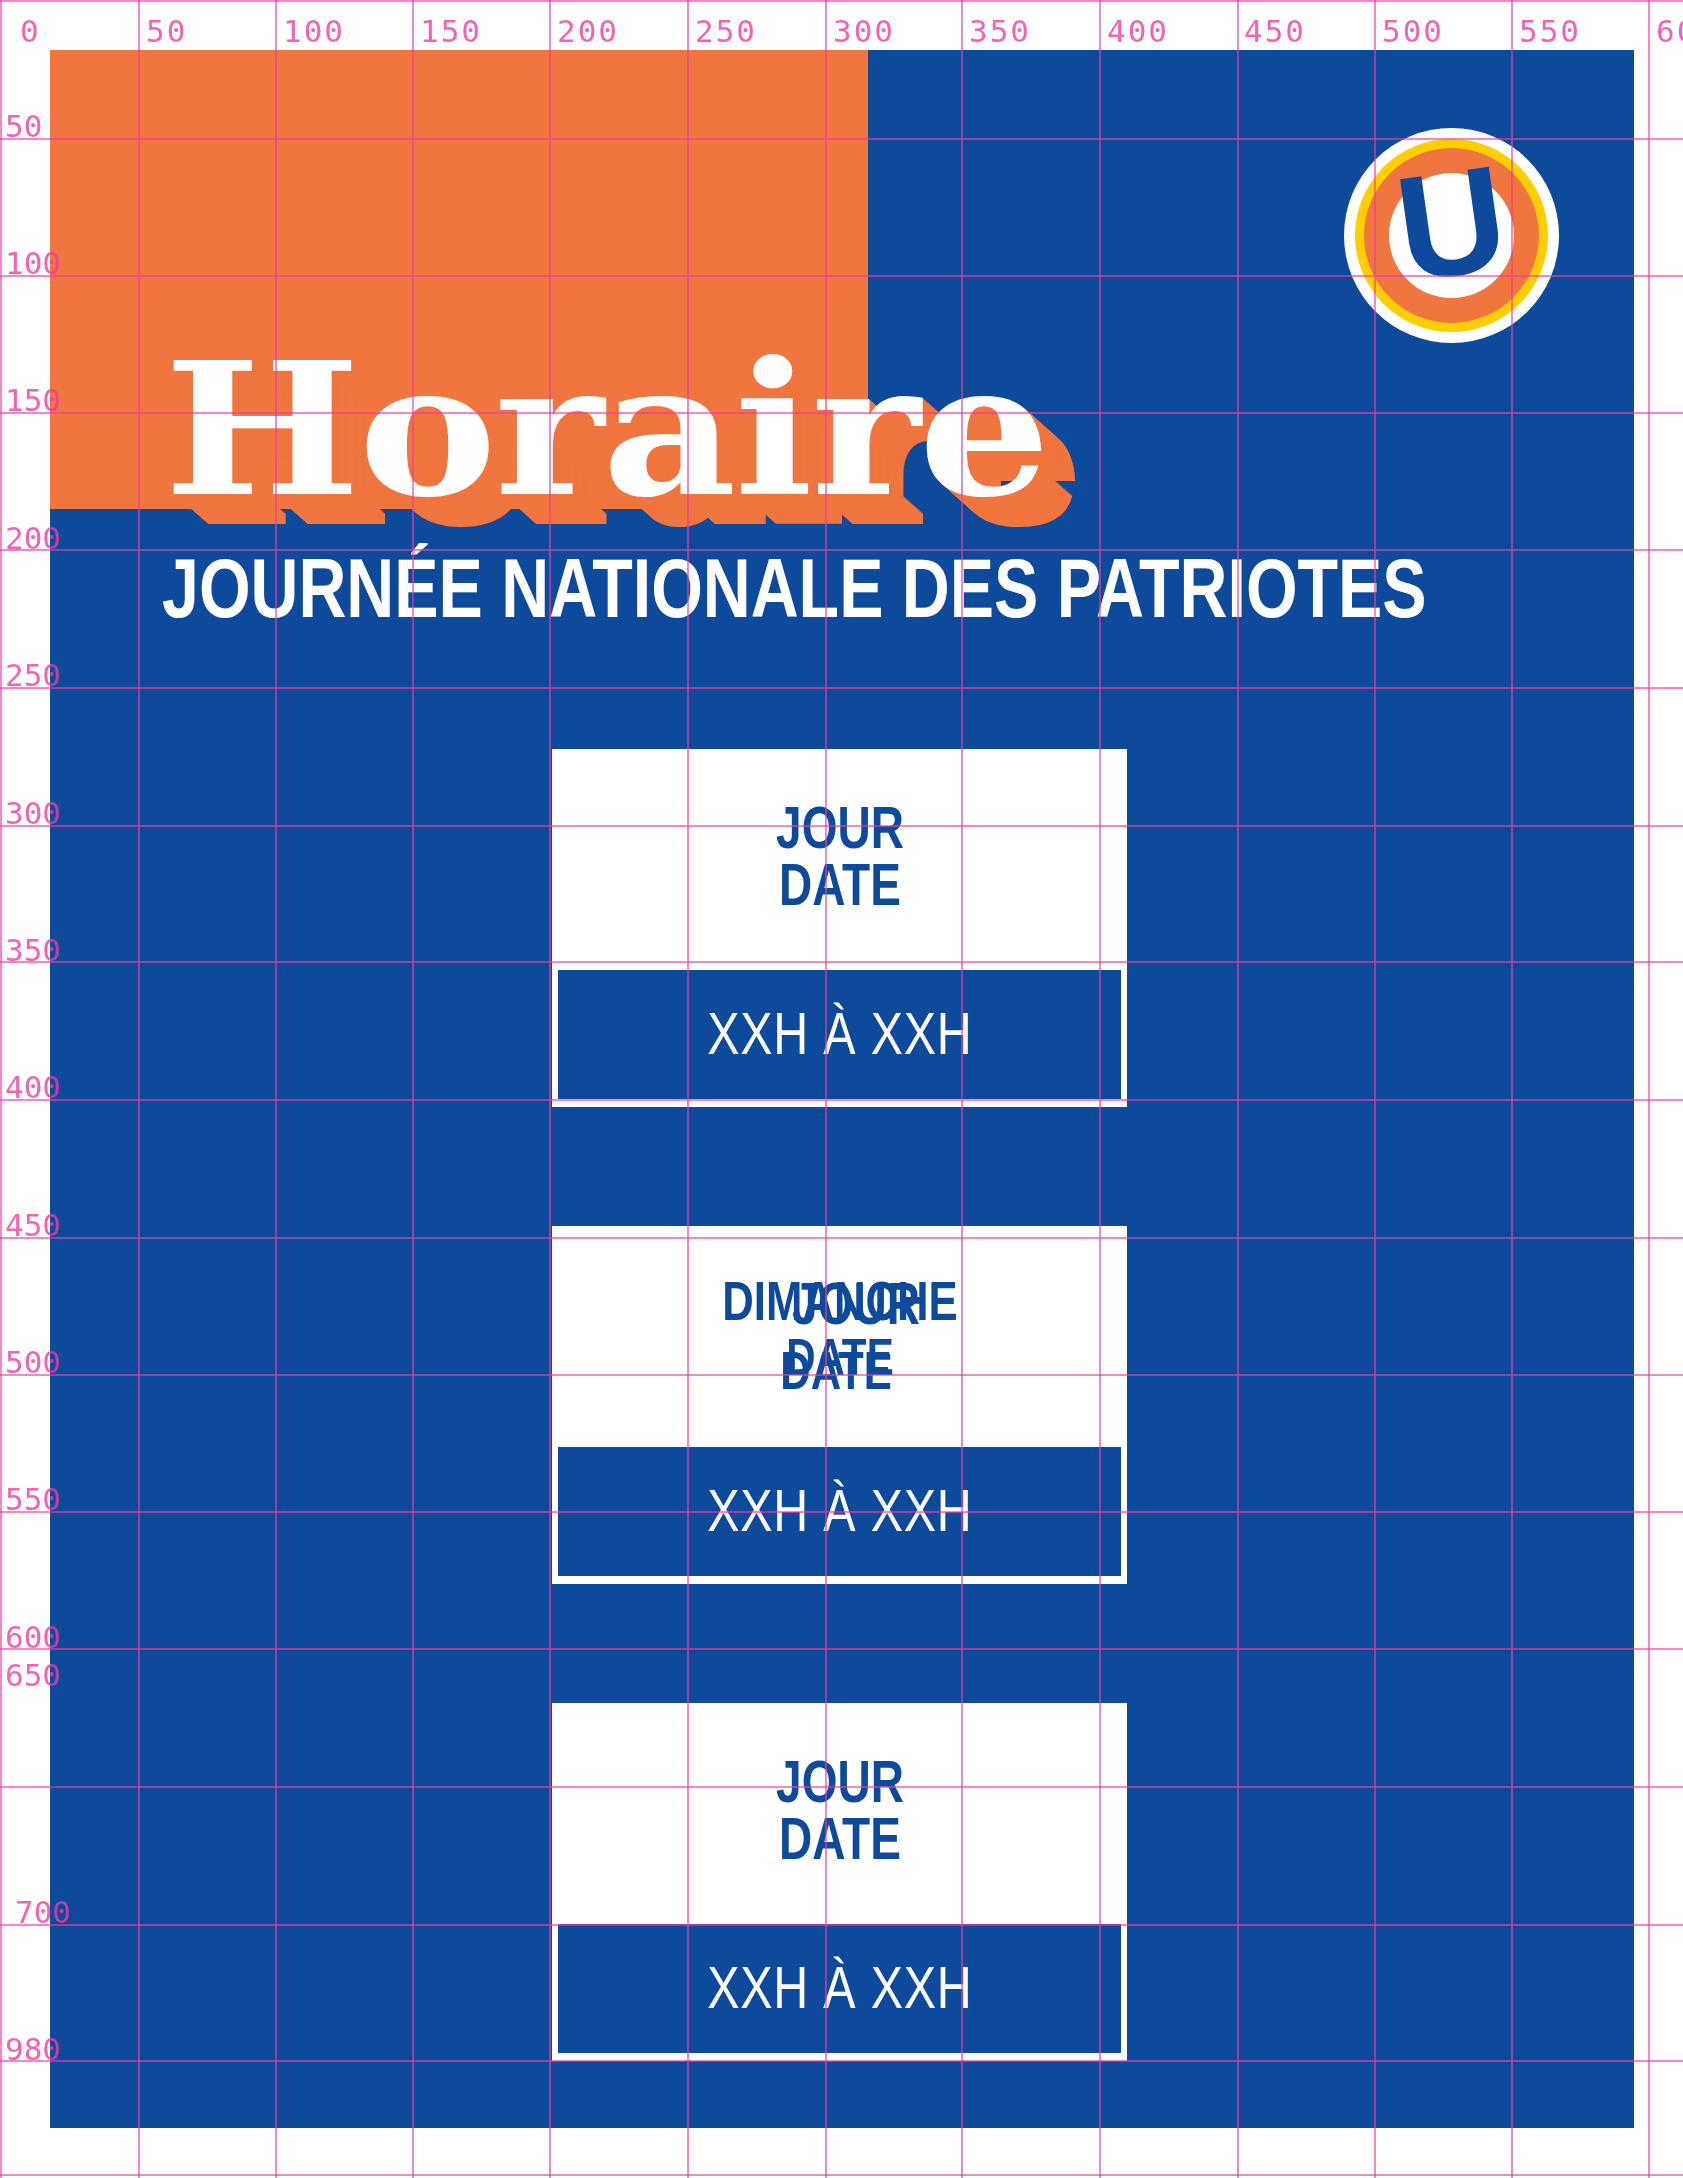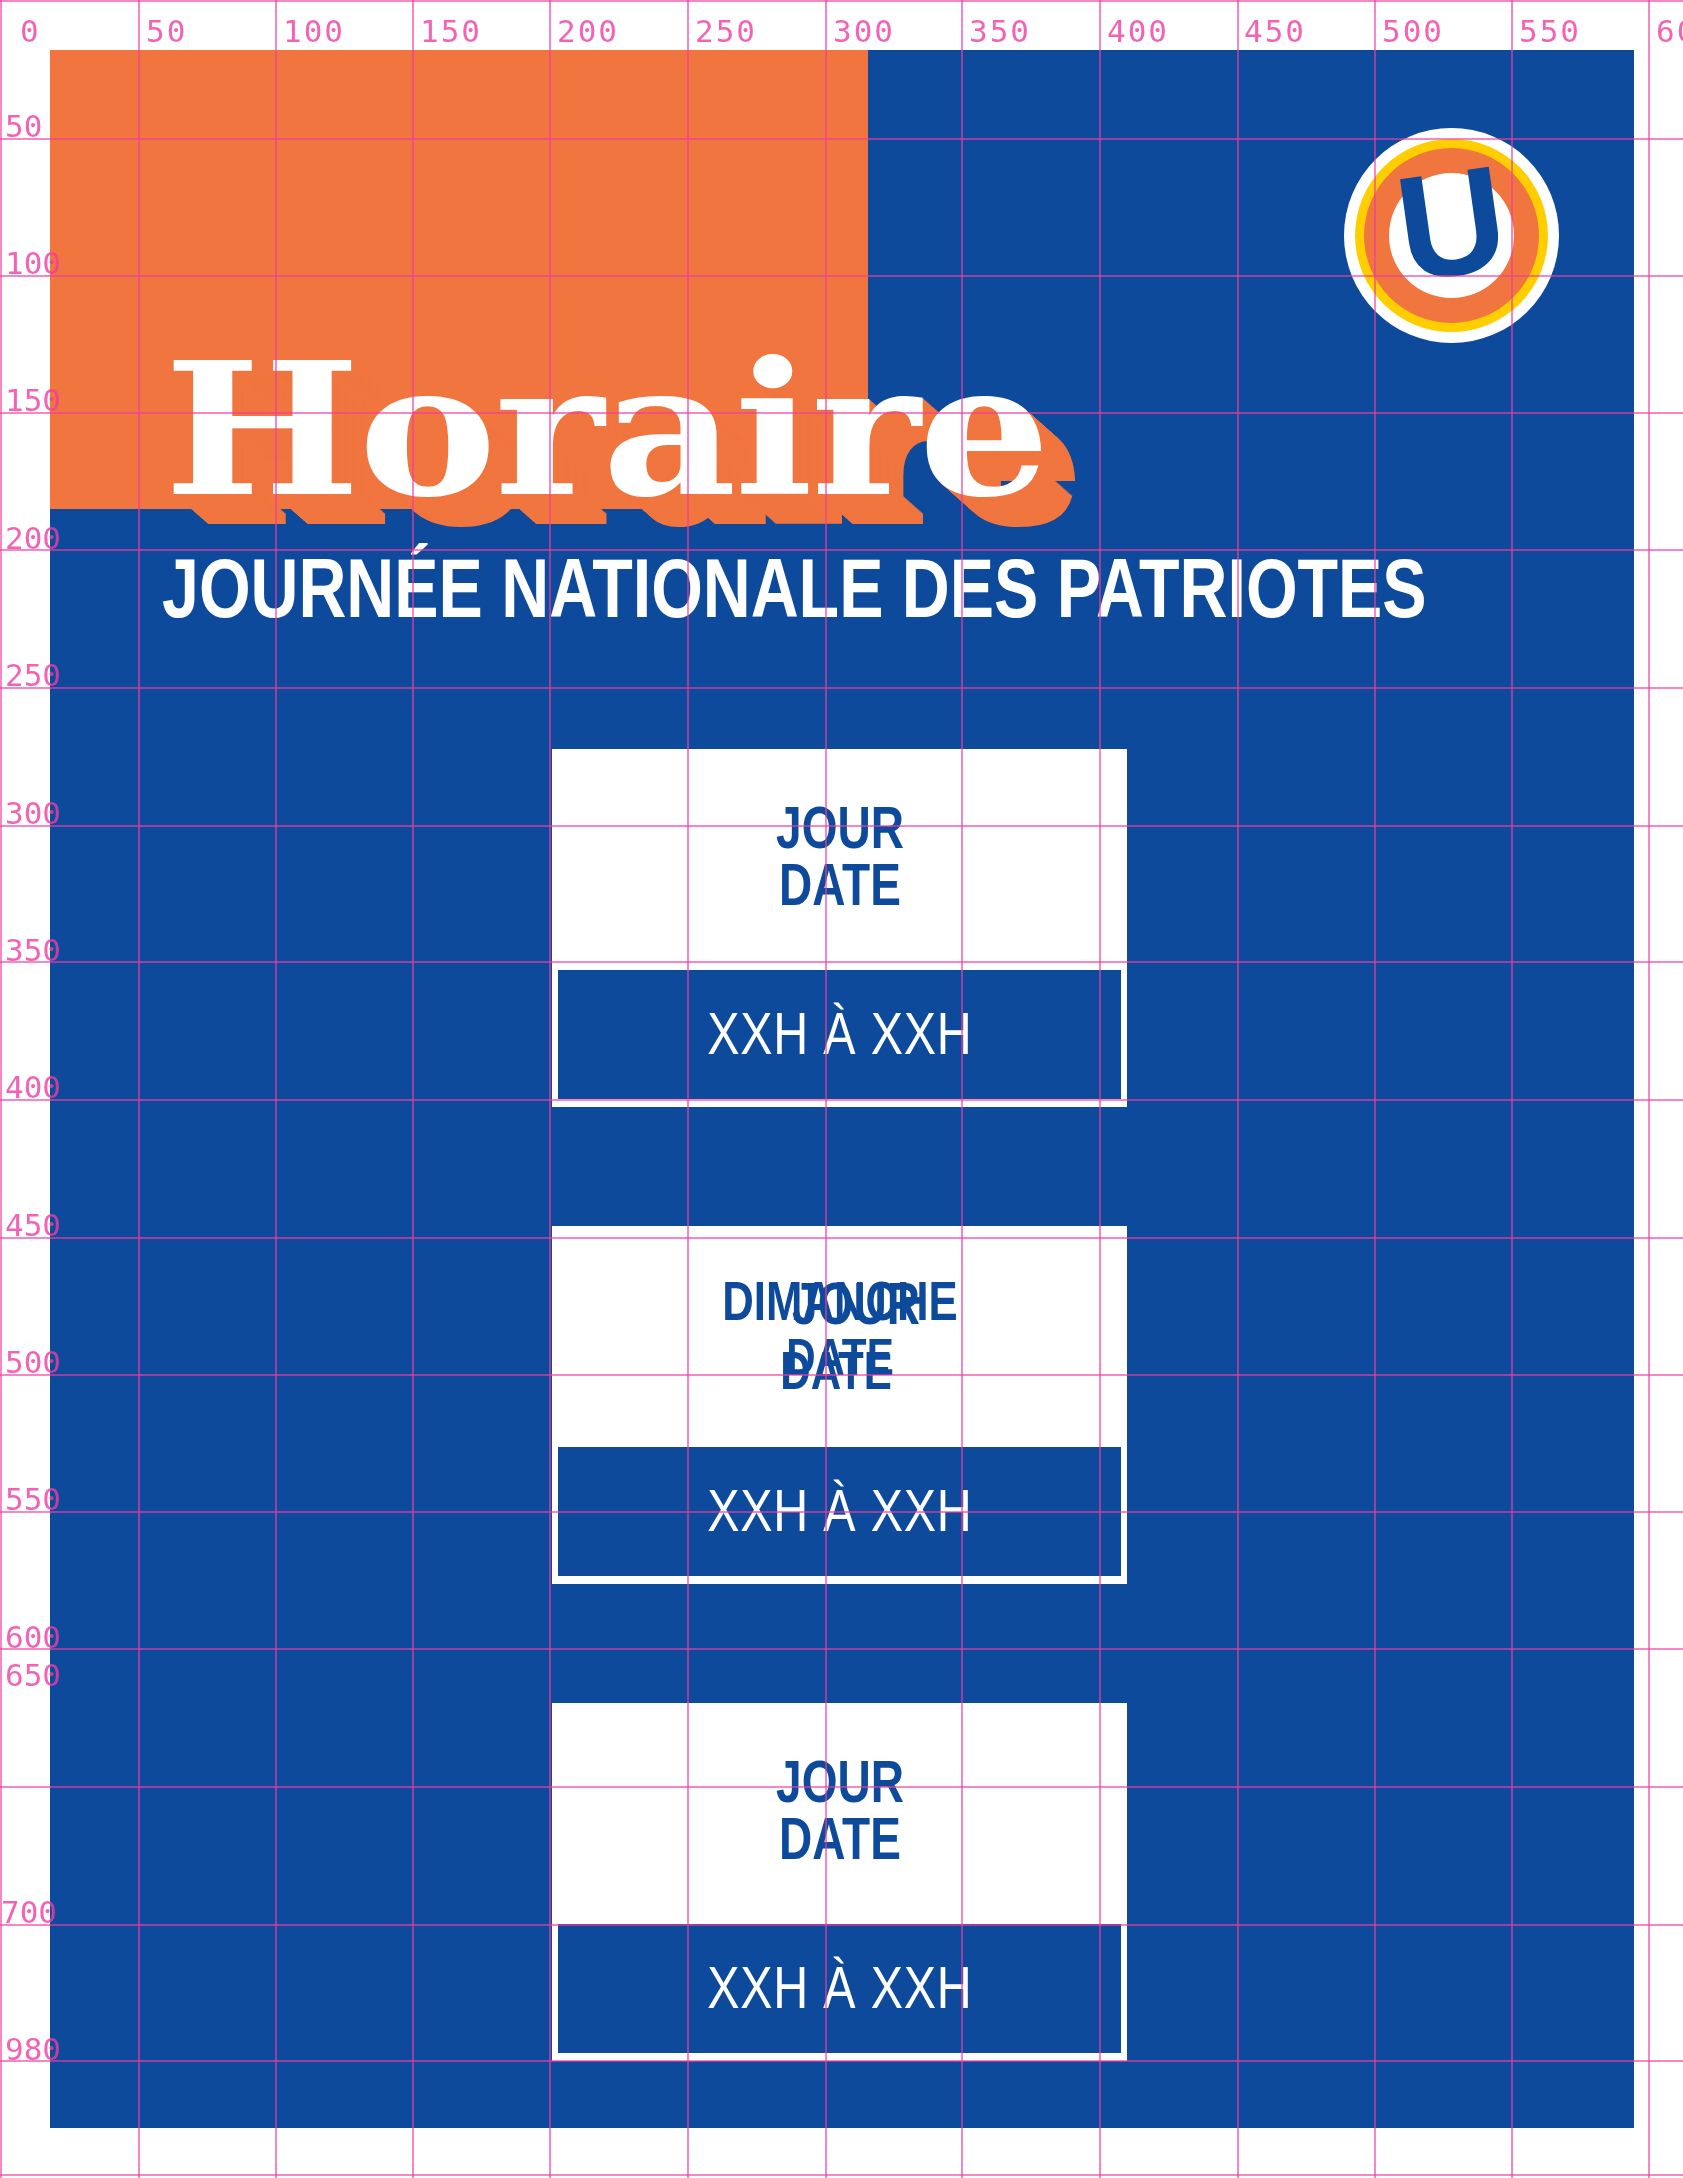--- a/index.html
+++ b/index.html
@@ -128,18 +128,18 @@
       <div class="rlabel" style="left: 5px; top: 523px; color: rgba(240, 60, 160, 0.8);">200</div>
       <div class="rlabel" style="left: 5px; top: 660px; color: rgba(240, 60, 160, 0.8);">250</div>
       <div class="rlabel" style="left: 5px; top: 798px; color: rgba(240, 60, 160, 0.8);">300</div>
       <div class="rlabel" style="left: 5px; top: 935px; color: rgba(240, 60, 160, 0.8);">350</div>
       <div class="rlabel" style="left: 5px; top: 1072px; color: rgba(240, 60, 160, 0.8);">400</div>
       <div class="rlabel" style="left: 5px; top: 1210px; color: rgba(240, 60, 160, 0.8);">450</div>
       <div class="rlabel" style="left: 5px; top: 1347px; color: rgba(240, 60, 160, 0.8);">500</div>
       <div class="rlabel" style="left: 5px; top: 1484px; color: rgba(240, 60, 160, 0.8);">550</div>
       <div class="rlabel" style="left: 5px; top: 1622px; color: rgba(240, 60, 160, 0.8);">600</div>
       <div class="rlabel" style="left: 5px; top: 1660px; color: rgba(240, 60, 160, 0.8);">650</div>
-      <div class="rlabel" style="left: 1px; top: 1897px; color: rgba(240, 60, 160, 0.8);">700</div>
+      <div class="rlabel" style="left: 15px; top: 1897px; color: rgba(240, 60, 160, 0.8);">700</div>
       <div class="rlabel" style="left: 5px; top: 2034px; color: rgba(240, 60, 160, 0.8);">980</div>
     </div>
 
 </div>
 
 
 </body></html>

